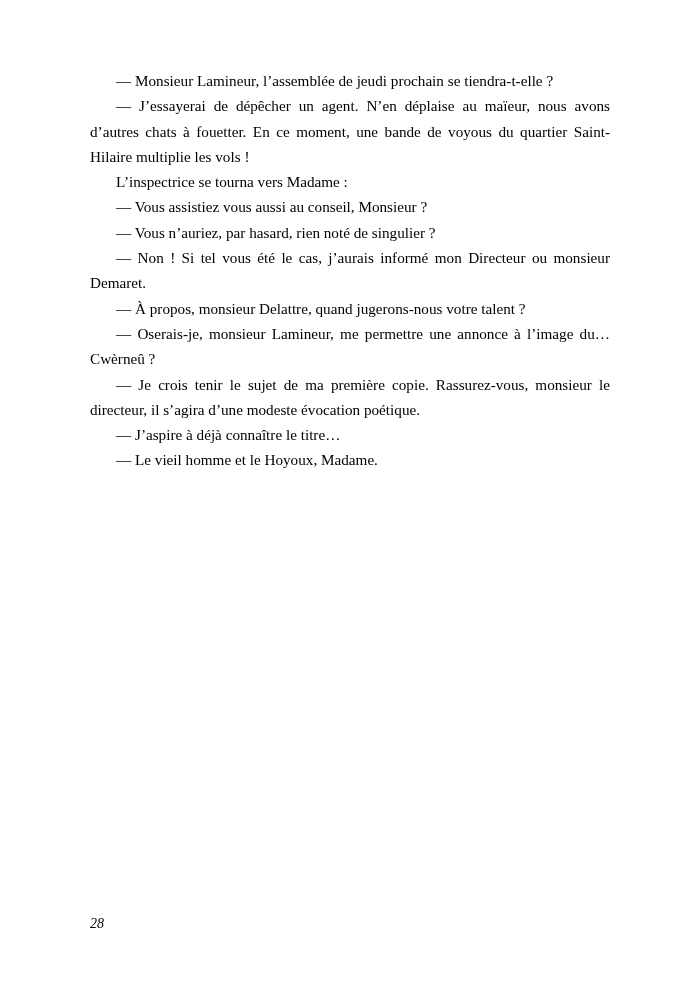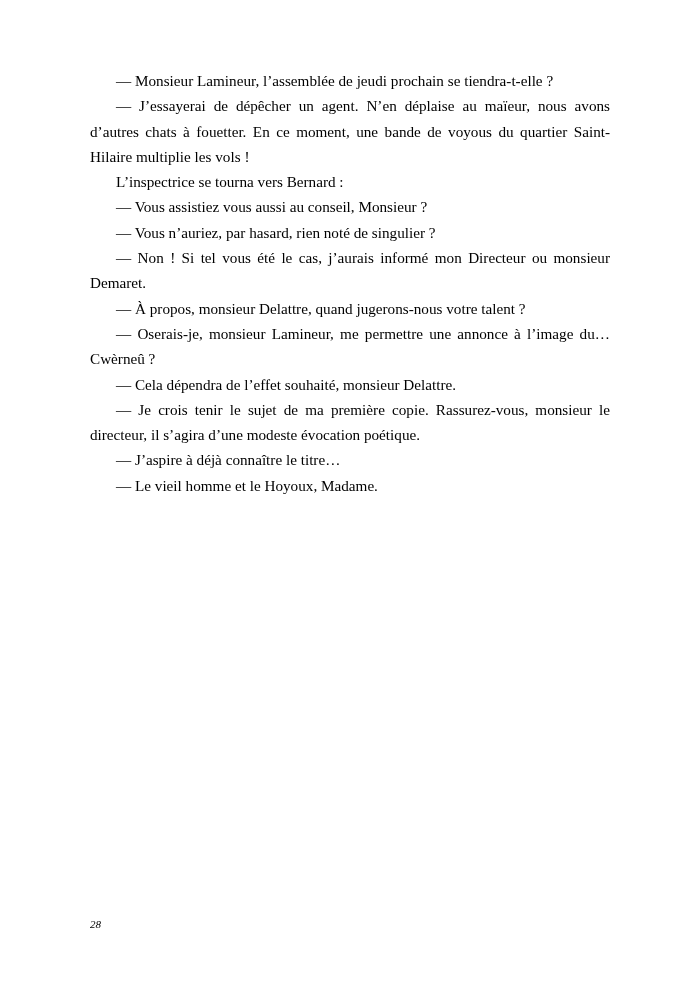--- a/index.html
+++ b/index.html
@@ -34,41 +34,40 @@
     font-size: 15.2px;
     line-height: 25.3px;
     text-align: justify;
     text-indent: 26px;
     hyphens: none;
   }
   .page-number {
     position: absolute;
     left: 90px;
     top: 915px;
-    font-size: 11px;
+    font-size: 14px;
     line-height: 18px;
     font-family: "Liberation Serif", serif;
     font-style: italic;
   }
 </style>
 </head>
 <body>
 
 <div class="page">
 
   <div class="text-block">
     <p class="para">— Monsieur Lamineur, l’assemblée de jeudi prochain se tiendra-t-elle ?</p>
     <p class="para">— J’essayerai de dépêcher un agent. N’en déplaise au maïeur, nous avons d’autres chats à fouetter. En ce moment, une bande de voyous du quartier Saint-Hilaire multiplie les vols !</p>
-    <p class="para">L’inspectrice se tourna vers Bernard :</p>
+    <p class="para">L’inspectrice se tourna vers Madame :</p>
     <p class="para">— Vous assistiez vous aussi au conseil, Monsieur ?</p>
     <p class="para">— Vous n’auriez, par hasard, rien noté de singulier ?</p>
     <p class="para">— Non ! Si tel vous été le cas, j’aurais informé mon Directeur ou monsieur Demaret.</p>
     <p class="para">— À propos, monsieur Delattre, quand jugerons-nous votre talent ?</p>
     <p class="para">— Oserais-je, monsieur Lamineur, me permettre une annonce à l’image du… Cwèrneû ?</p>
-    <p class="para">— Cela dépendra de l’effet souhaité, monsieur Delattre.</p>
     <p class="para">— Je crois tenir le sujet de ma première copie. Rassurez-vous, monsieur le directeur, il s’agira d’une modeste évocation poétique.</p>
     <p class="para">— J’aspire à déjà connaître le titre…</p>
     <p class="para">— Le vieil homme et le Hoyoux, Madame.</p>
   </div>
 
   <div class="page-number">28</div>
 
 </div>
 
 </body></html>

